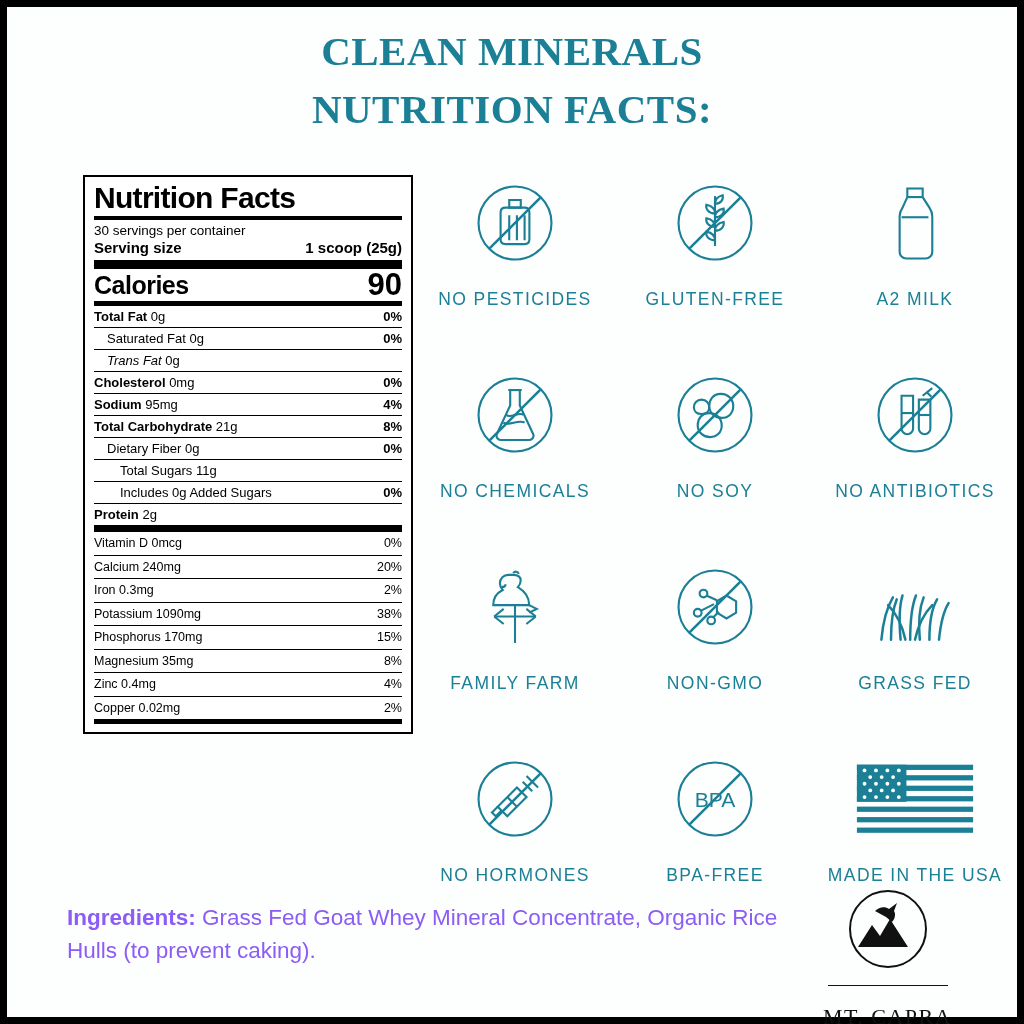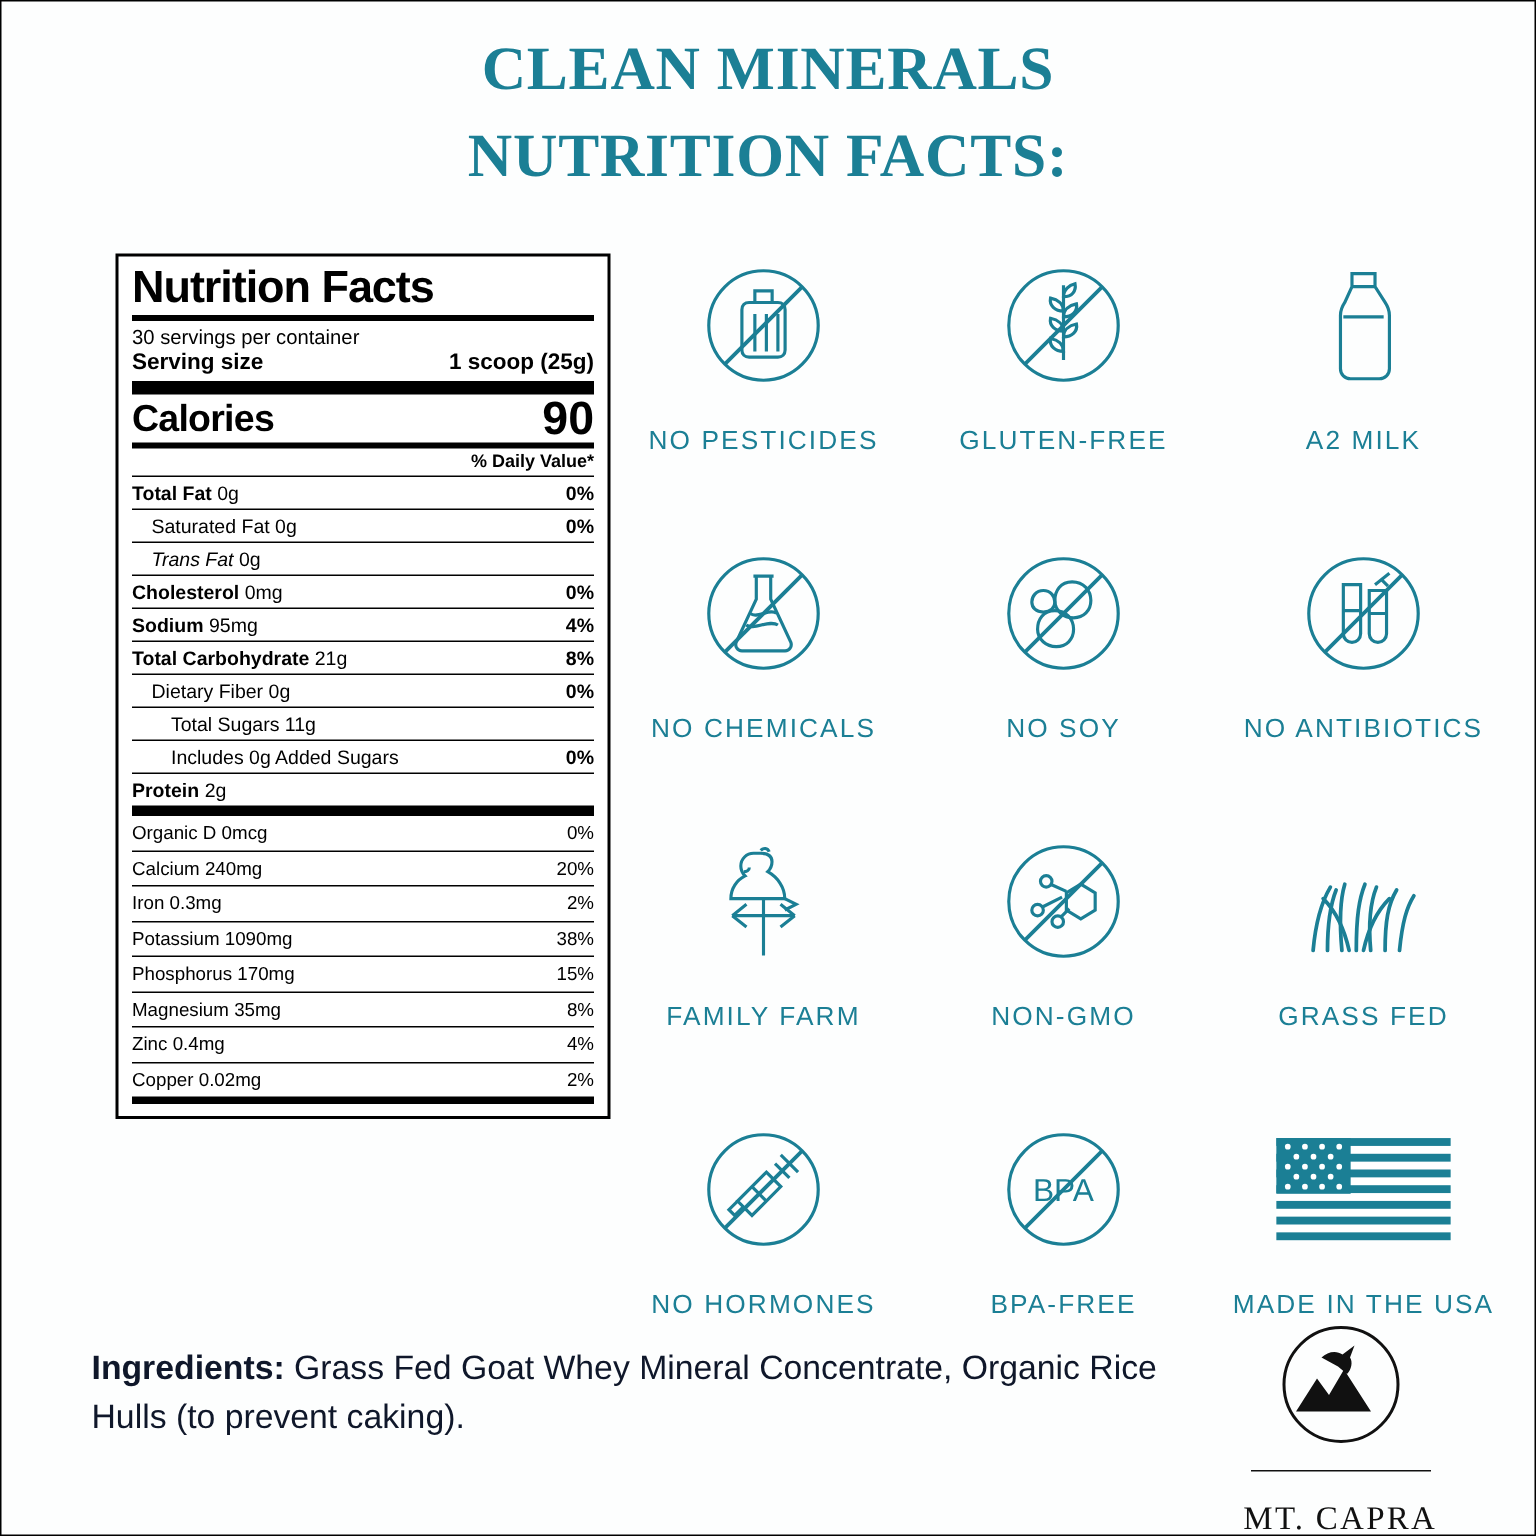--- a/index.html
+++ b/index.html
@@ -12,21 +12,21 @@
     background: #ffffff;
     font-family: "Liberation Sans", sans-serif;
     overflow: hidden;
   }
   #page {
     position: relative;
     width: 1024px;
     height: 1024px;
     background: #fdfefe;
     box-sizing: border-box;
-    border: 1px solid #000000;
+    border: 7px solid #000000;
   }
   
   .header {
     text-align: center;
     padding-top: 18px;
   }
   .header h1 {
     margin: 0;
     font-family: "Liberation Serif", serif;
     font-weight: bold;
@@ -156,21 +156,21 @@
     letter-spacing: 1.4px;
     text-align: center;
     font-family: "Liberation Sans", sans-serif;
   }
   
   .ingredients {
     position: absolute;
     left: 60px;
     top: 735px;
     width: 730px;
-    color: #0f172a;
+    color: #8b5cf6;
     font-size: 22.5px;
     line-height: 1.45;
   }
   .ingredients b { font-weight: bold; }
   
   .logo {
     position: absolute;
     right: 42px;
     top: 718px;
     width: 175px;
@@ -216,21 +216,20 @@
         <div class="nf-serving-size">
           <span>Serving size</span>
           <span>1 scoop (25g)</span>
         </div>
         <div class="rule-thick"></div>
         <div class="nf-cal-row">
           <span class="nf-cal-label">Calories</span>
           <span class="nf-cal-value">90</span>
         </div>
         <div class="rule-med"></div>
-        <div class="nf-dv">% Daily Value*</div>
         <div class="rule-thin"></div>
 
         <div class="nf-row">
           <span class="lbl"><b>Total Fat</b> <span>0g</span></span>
           <span><b>0%</b></span>
         </div>
         <div class="nf-row">
           <span class="lbl indent1"><span>Saturated Fat</span> <span>0g</span></span>
           <span><b>0%</b></span>
         </div>
@@ -264,21 +263,21 @@
         </div>
         <div class="nf-row last-nb">
           <span class="lbl"><b>Protein</b> <span>2g</span></span>
           <span></span>
         </div>
 
         <div class="rule-black"></div>
 
         <div class="nf-vitamins">
           <div class="nf-row">
-            <span>Organic D 0mcg</span>
+            <span>Vitamin D 0mcg</span>
             <span>0%</span>
           </div>
           <div class="nf-row">
             <span>Calcium 240mg</span>
             <span>20%</span>
           </div>
           <div class="nf-row">
             <span>Iron 0.3mg</span>
             <span>2%</span>
           </div>

